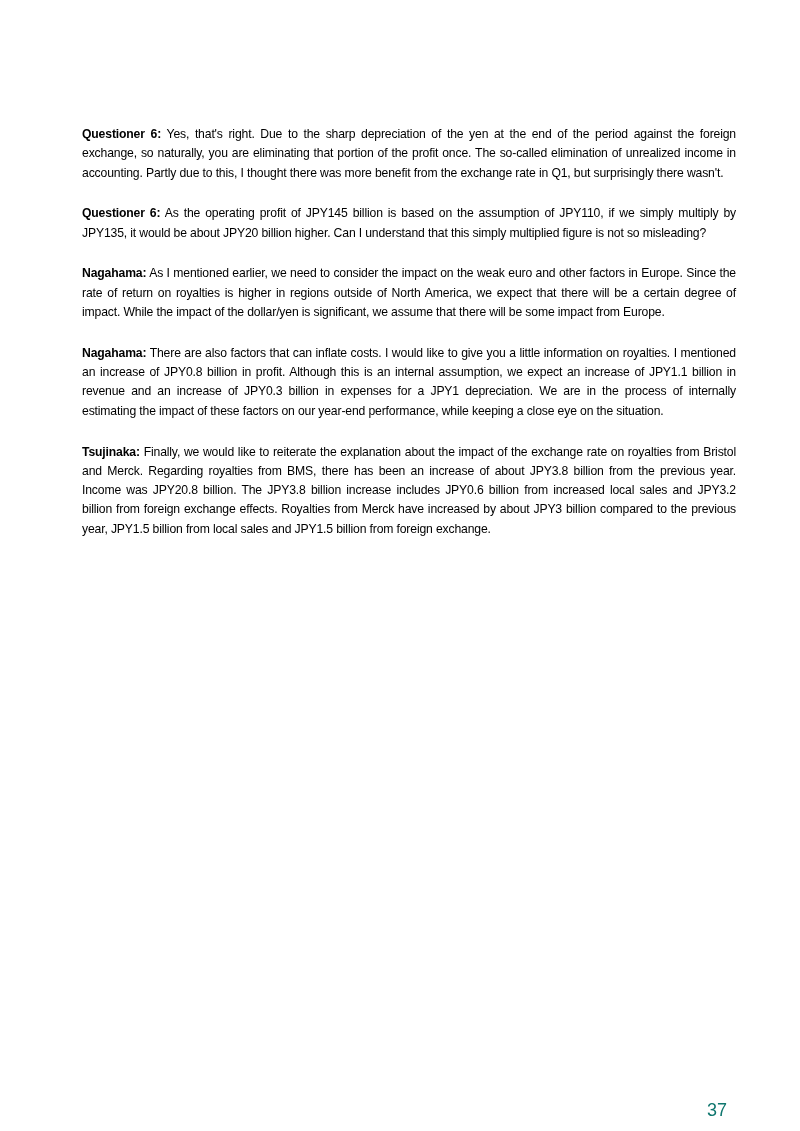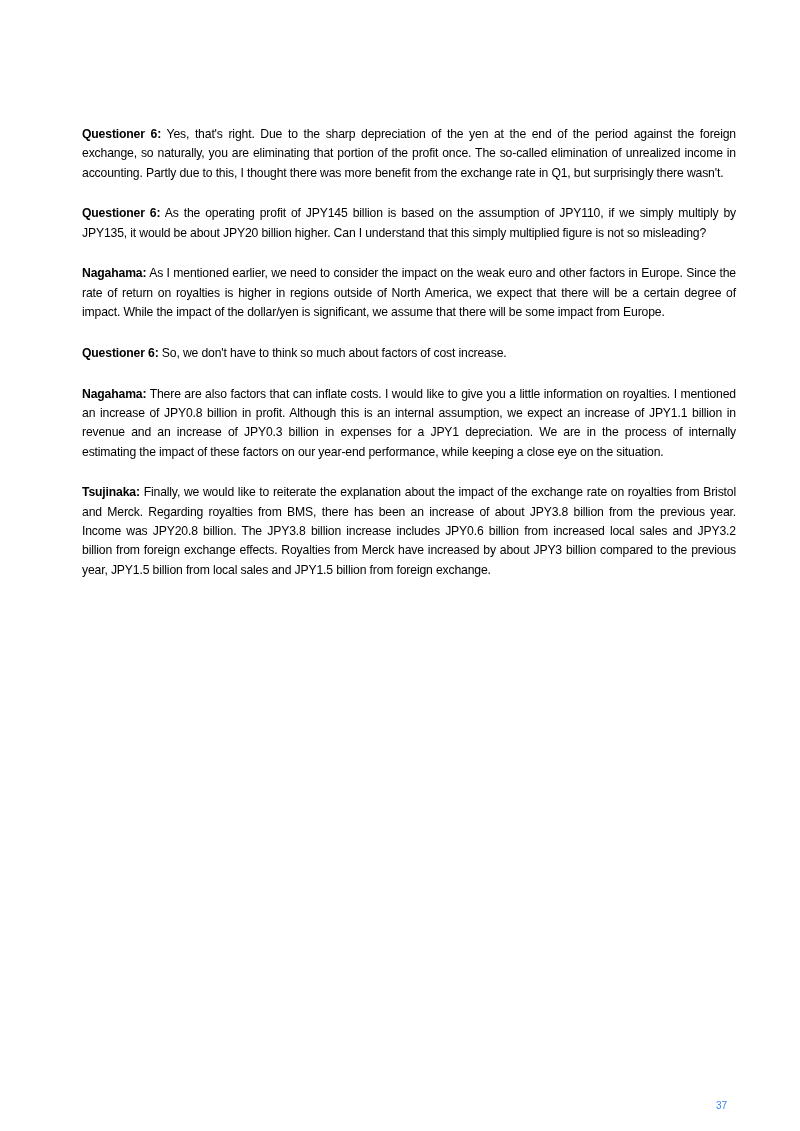--- a/index.html
+++ b/index.html
@@ -30,41 +30,38 @@
       word-spacing: 0px;
     }
     .speaker {
       font-weight: bold;
     }
     .page-number {
       position: absolute;
       right: 73px;
       top: 1100px;
       font-family: "Liberation Sans", "DejaVu Sans", sans-serif;
-      font-size: 10px;
-      color: #3b82f6;
+      font-size: 18px;
+      color: #0f766e;
     }
   </style>
 </head>
 <body>
 
 <div class="page-content">
   <p class="paragraph">
     <span class="speaker">Questioner 6:</span><span> Yes, that's right. Due to the sharp depreciation of the yen at the end of the period against the foreign exchange, so naturally, you are eliminating that portion of the profit once. The so-called elimination of unrealized income in accounting. Partly due to this, I thought there was more benefit from the exchange rate in Q1, but surprisingly there wasn't.</span>
   </p>
   <p class="paragraph">
     <span class="speaker">Questioner 6:</span><span> As the operating profit of JPY145 billion is based on the assumption of JPY110, if we simply multiply by JPY135, it would be about JPY20 billion higher. Can I understand that this simply multiplied figure is not so misleading?</span>
   </p>
   <p class="paragraph">
     <span class="speaker">Nagahama:</span><span> As I mentioned earlier, we need to consider the impact on the weak euro and other factors in Europe. Since the rate of return on royalties is higher in regions outside of North America, we expect that there will be a certain degree of impact. While the impact of the dollar/yen is significant, we assume that there will be some impact from Europe.</span>
   </p>
   <p class="paragraph">
-    <span class="speaker">Questioner 6:</span><span> So, we don't have to think so much about factors of cost increase.</span>
-  </p>
-  <p class="paragraph">
     <span class="speaker">Nagahama:</span><span> There are also factors that can inflate costs. I would like to give you a little information on royalties. I mentioned an increase of JPY0.8 billion in profit. Although this is an internal assumption, we expect an increase of JPY1.1 billion in revenue and an increase of JPY0.3 billion in expenses for a JPY1 depreciation. We are in the process of internally estimating the impact of these factors on our year-end performance, while keeping a close eye on the situation.</span>
   </p>
   <p class="paragraph">
     <span class="speaker">Tsujinaka:</span><span> Finally, we would like to reiterate the explanation about the impact of the exchange rate on royalties from Bristol and Merck. Regarding royalties from BMS, there has been an increase of about JPY3.8 billion from the previous year. Income was JPY20.8 billion. The JPY3.8 billion increase includes JPY0.6 billion from increased local sales and JPY3.2 billion from foreign exchange effects. Royalties from Merck have increased by about JPY3 billion compared to the previous year, JPY1.5 billion from local sales and JPY1.5 billion from foreign exchange.</span>
   </p>
 </div>
 
 <div class="page-number">37</div>
 
 </body></html>

